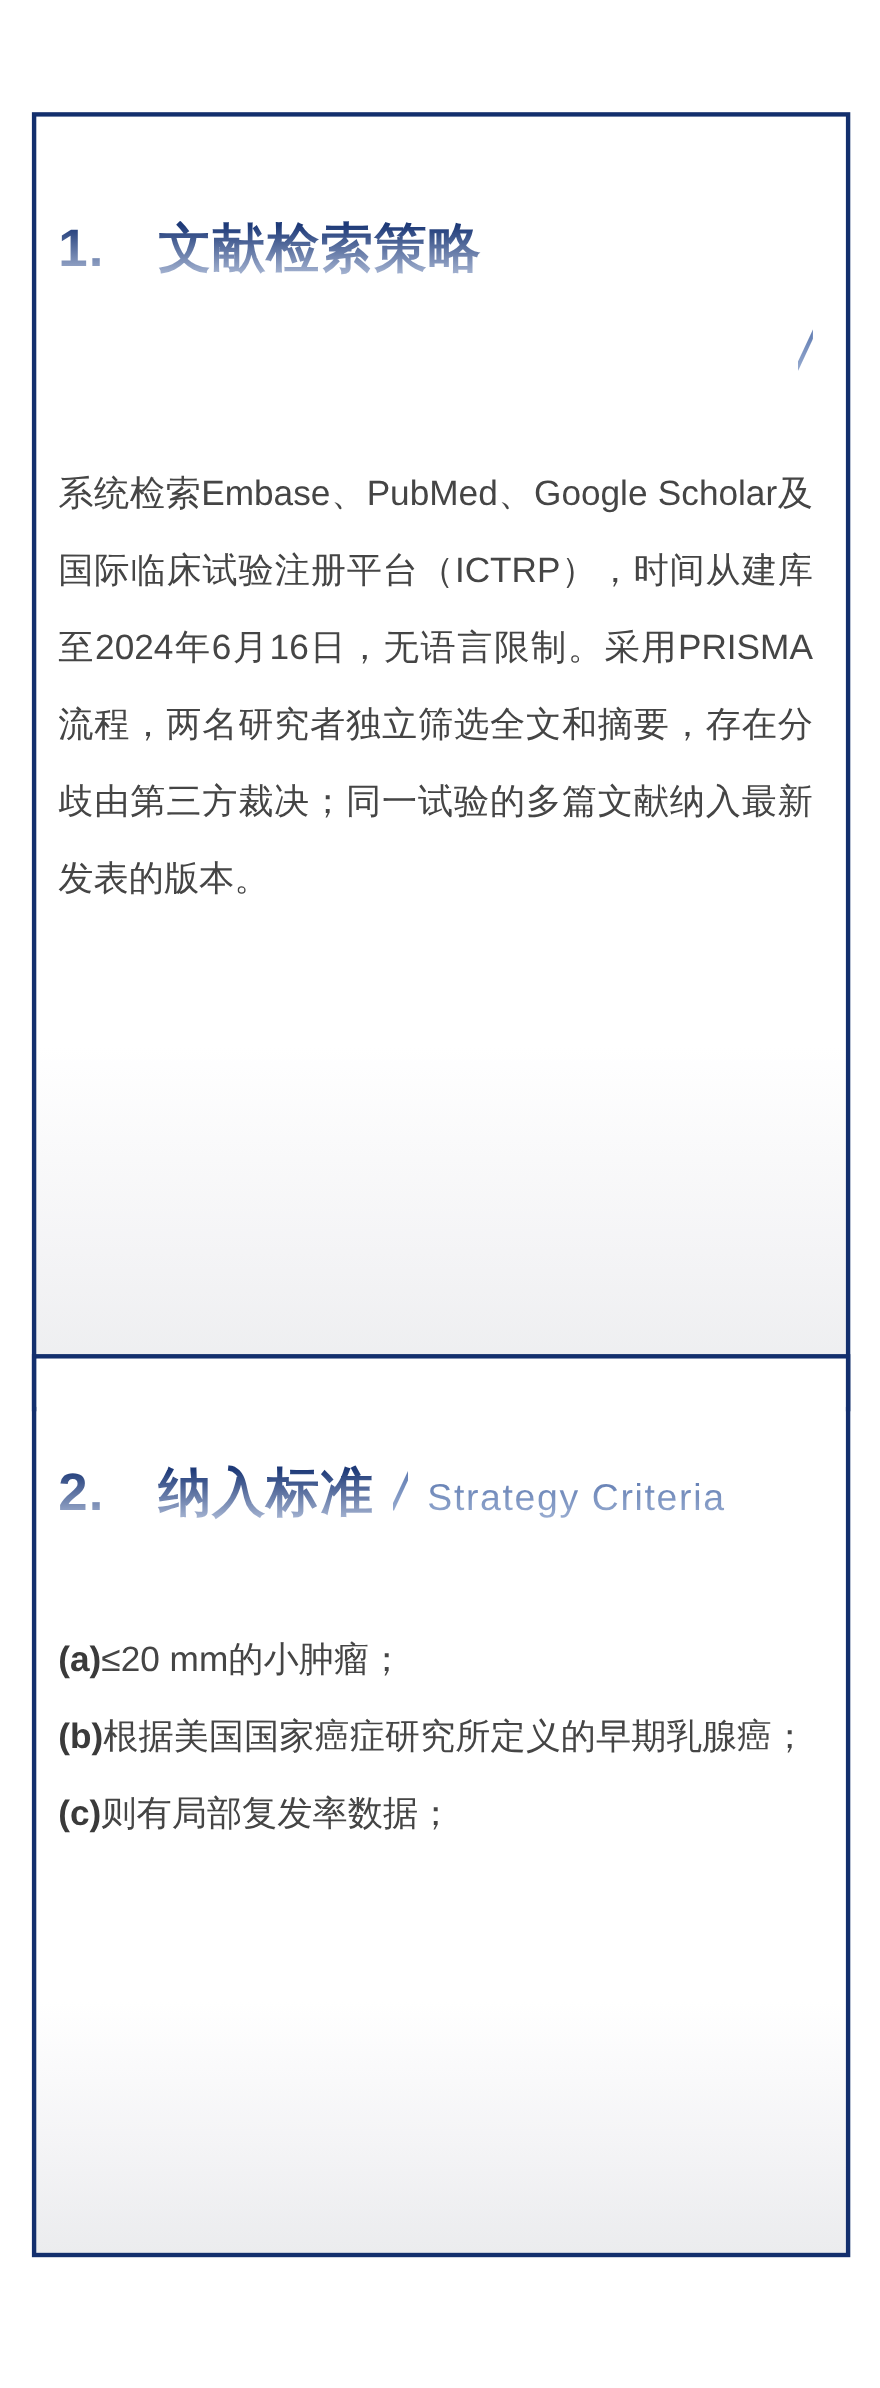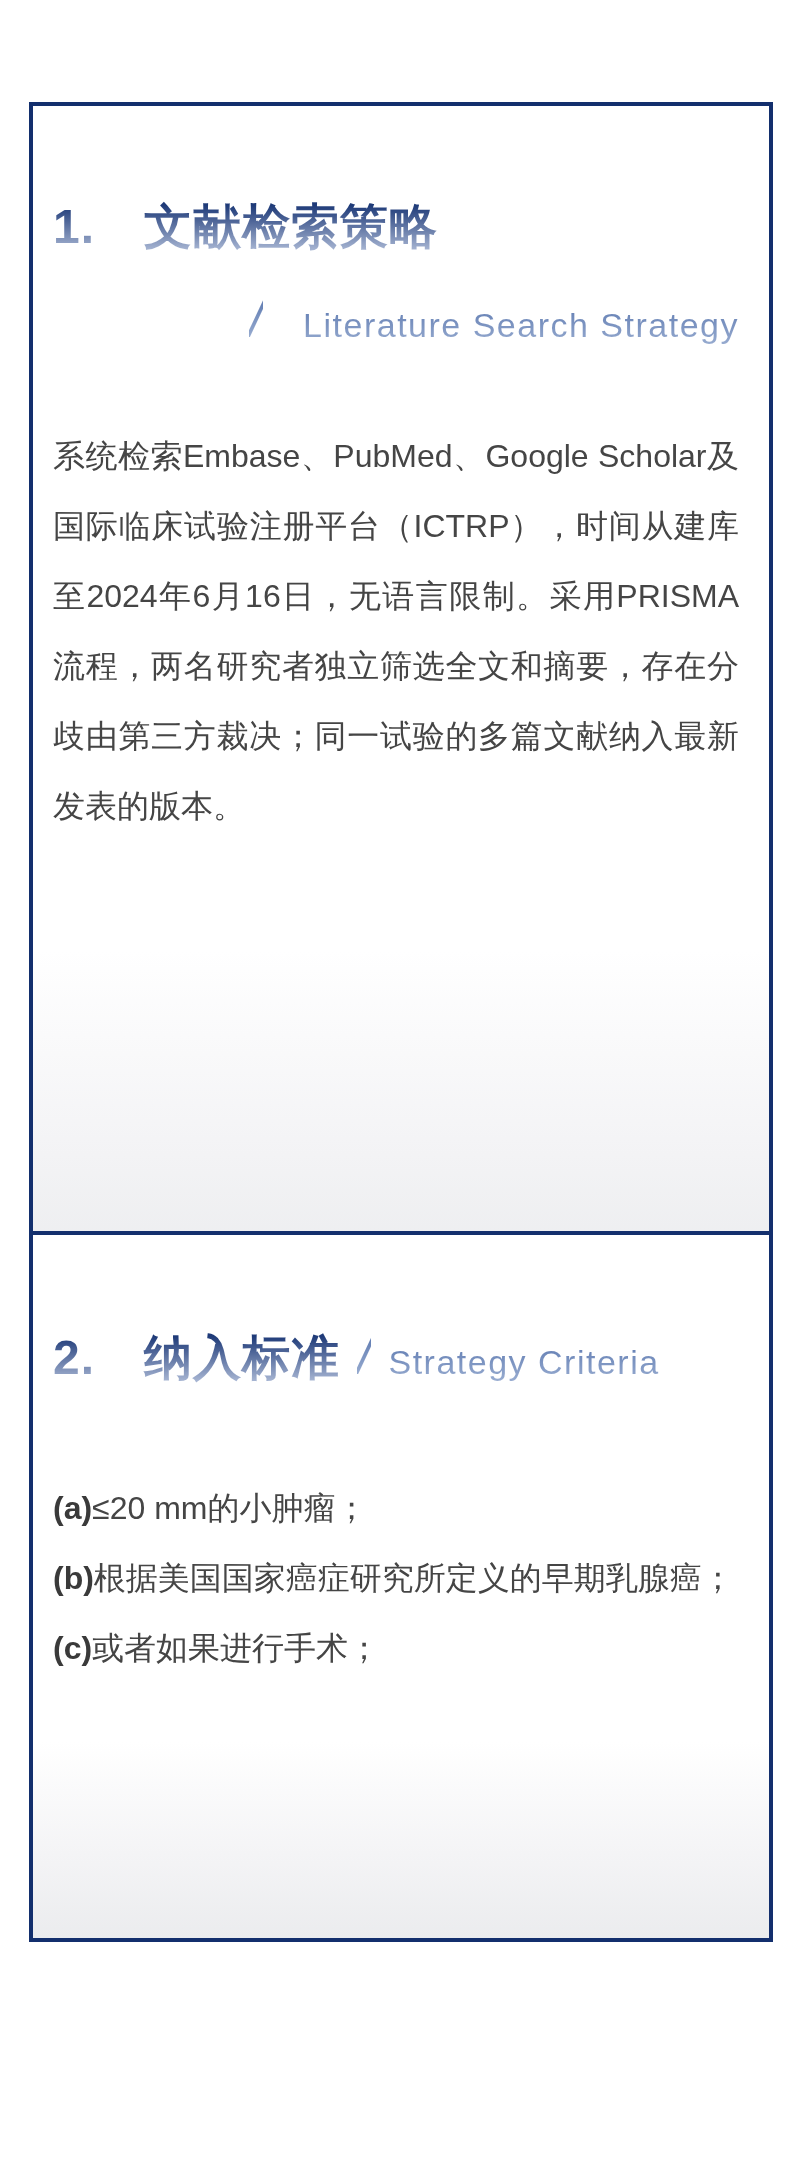--- a/index.html
+++ b/index.html
@@ -20,21 +20,21 @@
     font-family:"Liberation Sans","DejaVu Sans",sans-serif;
   }
   .card{
     position:absolute;left:29px;width:744px;
     border:4px solid var(--border-navy);
     padding:0 30px 0 20px;
     background:linear-gradient(180deg,#ffffff 0%,#ffffff 72%,#f4f4f6 88%,var(--card-fade-bottom) 100%);
     overflow:hidden;
   }
   #card1{top:102px;height:1181px;}
-  #card2{top:1231px;height:711px;}
+  #card2{top:1231px;height:821px;}
 
   .card-title{
     margin:95px 0 0 0;
     font-size:48px;font-weight:bold;line-height:52px;
     letter-spacing:1px;
     color:var(--title-gradient-top);
   }
   .slash{
     font-size:52px;font-weight:300;font-style:italic;
     line-height:52px;
@@ -78,29 +78,28 @@
   }
   .criteria-label{font-weight:bold;color:#3a3a3a;}
 </style>
 </head>
 <body>
 
 <section class="card" id="card1">
   <h2 class="card-title">1.　文献检索策略</h2>
   <div class="subtitle-row">
     <span class="slash">/</span>
-    <span class="subtitle">Literature Search Strategy</span>
   </div>
   <p class="body-text">系统检索Embase、PubMed、Google Scholar及国际临床试验注册平台（ICTRP），时间从建库至2024年6月16日，无语言限制。采用PRISMA流程，两名研究者独立筛选全文和摘要，存在分歧由第三方裁决；同一试验的多篇文献纳入最新发表的版本。</p>
 </section>
 
 <section class="card" id="card2">
   <div class="title-row">
     <h2 class="card-title">2.　纳入标准</h2>
     <span class="slash">/</span>
     <span class="subtitle">Strategy Criteria</span>
   </div>
   <div class="criteria-list">
     <p class="criteria-item"><b class="criteria-label">(a)</b><span class="criteria-text">≤20 mm的小肿瘤；</span></p>
     <p class="criteria-item"><b class="criteria-label">(b)</b><span class="criteria-text">根据美国国家癌症研究所定义的早期乳腺癌；</span></p>
-    <p class="criteria-item"><b class="criteria-label">(c)</b><span class="criteria-text">或者如果进行手术；</span></p>
+    <p class="criteria-item"><b class="criteria-label">(c)</b><span class="criteria-text">则有局部复发率数据；</span></p>
   </div>
 </section>
 
 </body></html>

